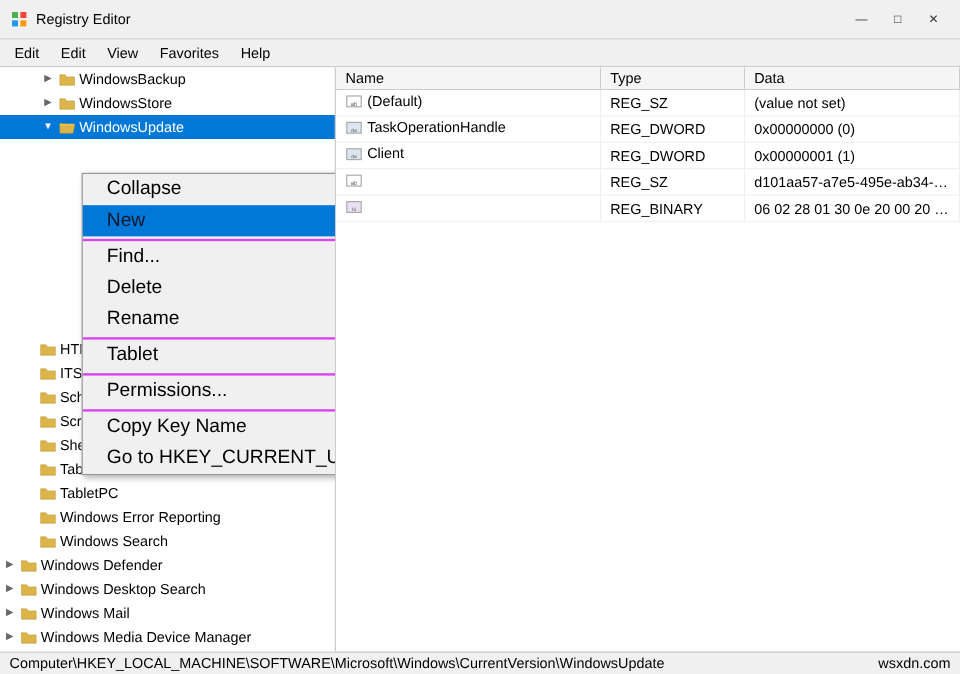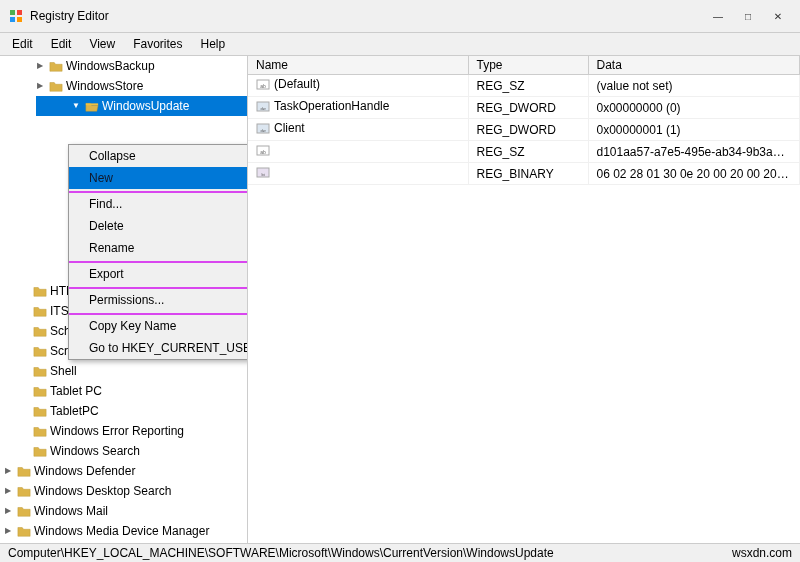--- a/index.html
+++ b/index.html
@@ -69,21 +69,21 @@
 
     
     .main-area {
       display: flex;
       flex: 1;
       overflow: hidden;
     }
 
     
     .tree-panel {
-      width: 248px;
+      width: 280px;
       background: #fff;
       border-right: 1px solid #ccc;
       overflow: hidden;
       position: relative;
       flex-shrink: 0;
     }
 
     .tree-scroll {
       overflow-y: auto;
       overflow-x: auto;
@@ -92,21 +92,21 @@
 
     .tree-item {
       display: flex;
       align-items: center;
       padding: 1px 0;
       cursor: pointer;
       white-space: nowrap;
       line-height: 18px;
       user-select: none;
     }
-    .tree-item.selected { background: #0078d7; color: white; margin-left: 36px; }
+    .tree-item.selected { background: #0078d7; color: white; }
     .tree-item.selected .folder-icon { color: #fff; }
 
     .expand-arrow {
       width: 16px;
       height: 16px;
       display: inline-flex;
       align-items: center;
       justify-content: center;
       font-size: 8px;
       color: #666;
@@ -182,21 +182,21 @@
       border: 1px solid #999;
       box-shadow: 2px 2px 5px rgba(0,0,0,0.3);
       z-index: 100;
       min-width: 180px;
       top: 88px;
       left: 68px;
     }
     .ctx-item {
       padding: 4px 20px;
       cursor: pointer;
-      font-size: 12px;
+      font-size: 16px;
       white-space: nowrap;
       position: relative;
     }
     .ctx-item.selected { background: #0078d7; color: #0f172a; }
     .ctx-item.separator {
       border-top: 2px solid #d946ef;
       margin-top: 2px;
       padding-top: 4px;
     }
     .ctx-item.has-sub::after {
@@ -292,21 +292,21 @@
       <div class="context-menu">
         <div class="ctx-item">Collapse</div>
         <div class="ctx-item has-sub selected" style="position:relative;">
           New
           
           
         </div>
         <div class="ctx-item separator">Find...</div>
         <div class="ctx-item">Delete</div>
         <div class="ctx-item">Rename</div>
-        <div class="ctx-item separator">Export</div>
+        <div class="ctx-item separator">Tablet</div>
         <div class="ctx-item separator">Permissions...</div>
         <div class="ctx-item separator">Copy Key Name</div>
         <div class="ctx-item">Go to HKEY_CURRENT_USER</div>
       </div>
 
       <div class="tree-item" style="padding-left: 16px; margin-top: 165px;">
         <span class="expand-arrow none"></span>
         <span class="folder-icon">
           <svg class="folder-svg" viewBox="0 0 16 16">
               <path d="M1 4h5l1.5 2H15v8H1z" fill="#DCB44A" stroke="#B8942E" stroke-width="0.5"></path>

